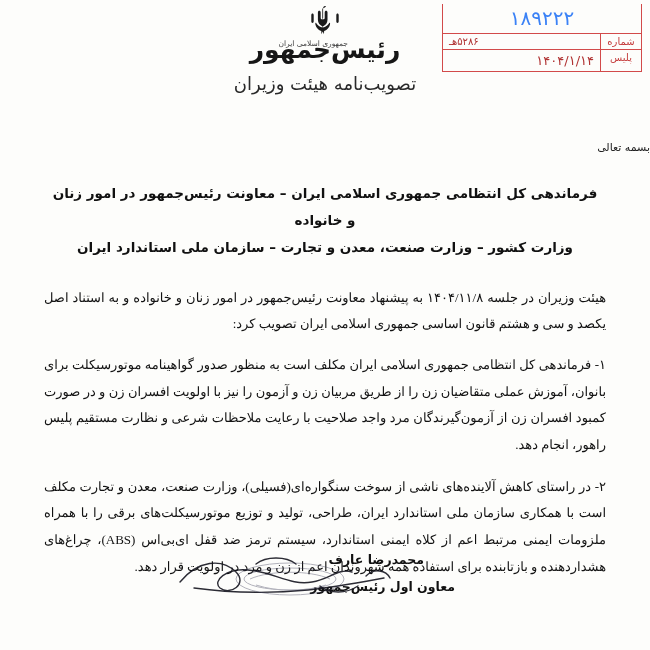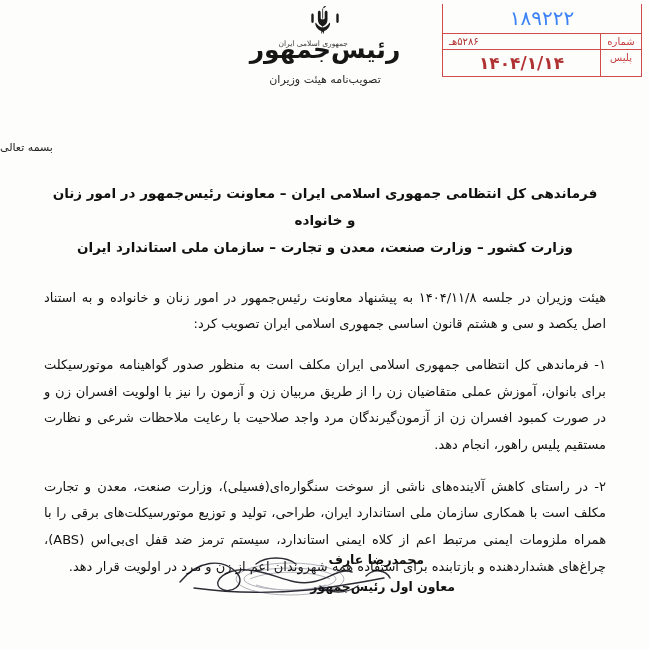--- a/index.html
+++ b/index.html
@@ -51,21 +51,21 @@
     width: 300px;
   }
   .title-main {
     font-size: 25px;
     font-weight: bold;
     letter-spacing: 0.5px;
     color: #161616;
     line-height: 1.25;
   }
   .title-sub {
-    font-size: 11px;
+    font-size: 18px;
     color: #2a2a2a;
     margin-top: 8px;
     letter-spacing: 0.5px;
   }
   
   .stamp-box {
     position: absolute;
     top: 4px;
     right: 8px;
     width: 200px;
@@ -98,30 +98,29 @@
     flex: none;
   }
   .stamp-val {
     flex: 1;
     padding: 2px 6px;
     text-align: left;
     color: #b03232;
     letter-spacing: 1px;
   }
   .stamp-val.date-val {
-    text-align: center;
-    font-size: 17px;
+    text-align: right;
+    font-size: 13px;
     letter-spacing: 2px;
     padding-top: 3px;
     padding-bottom: 3px;
-    font-weight: bold;
   }
   
   .basmala {
-    text-align: left;
+    text-align: right;
     margin-top: 18px;
     font-size: 11px;
     color: #222;
     line-height: 1.8;
   }
   .basmala .line2 {
     font-size: 9.5px;
     color: #333;
   }
   
@@ -138,20 +137,21 @@
     margin: 24px 44px 0 44px;
     font-size: 13px;
     line-height: 2.05;
     text-align: justify;
     color: #121212;
   }
   .para {
     margin-bottom: 15px;
     text-align: justify;
     text-justify: inter-word;
+    font-family: Liberation Serif, serif;
   }
   .para.intro { margin-bottom: 14px; }
   
   .signature {
     position: absolute;
     bottom: 8px;
     right: 0;
     left: 0;
     height: 90px;
   }

